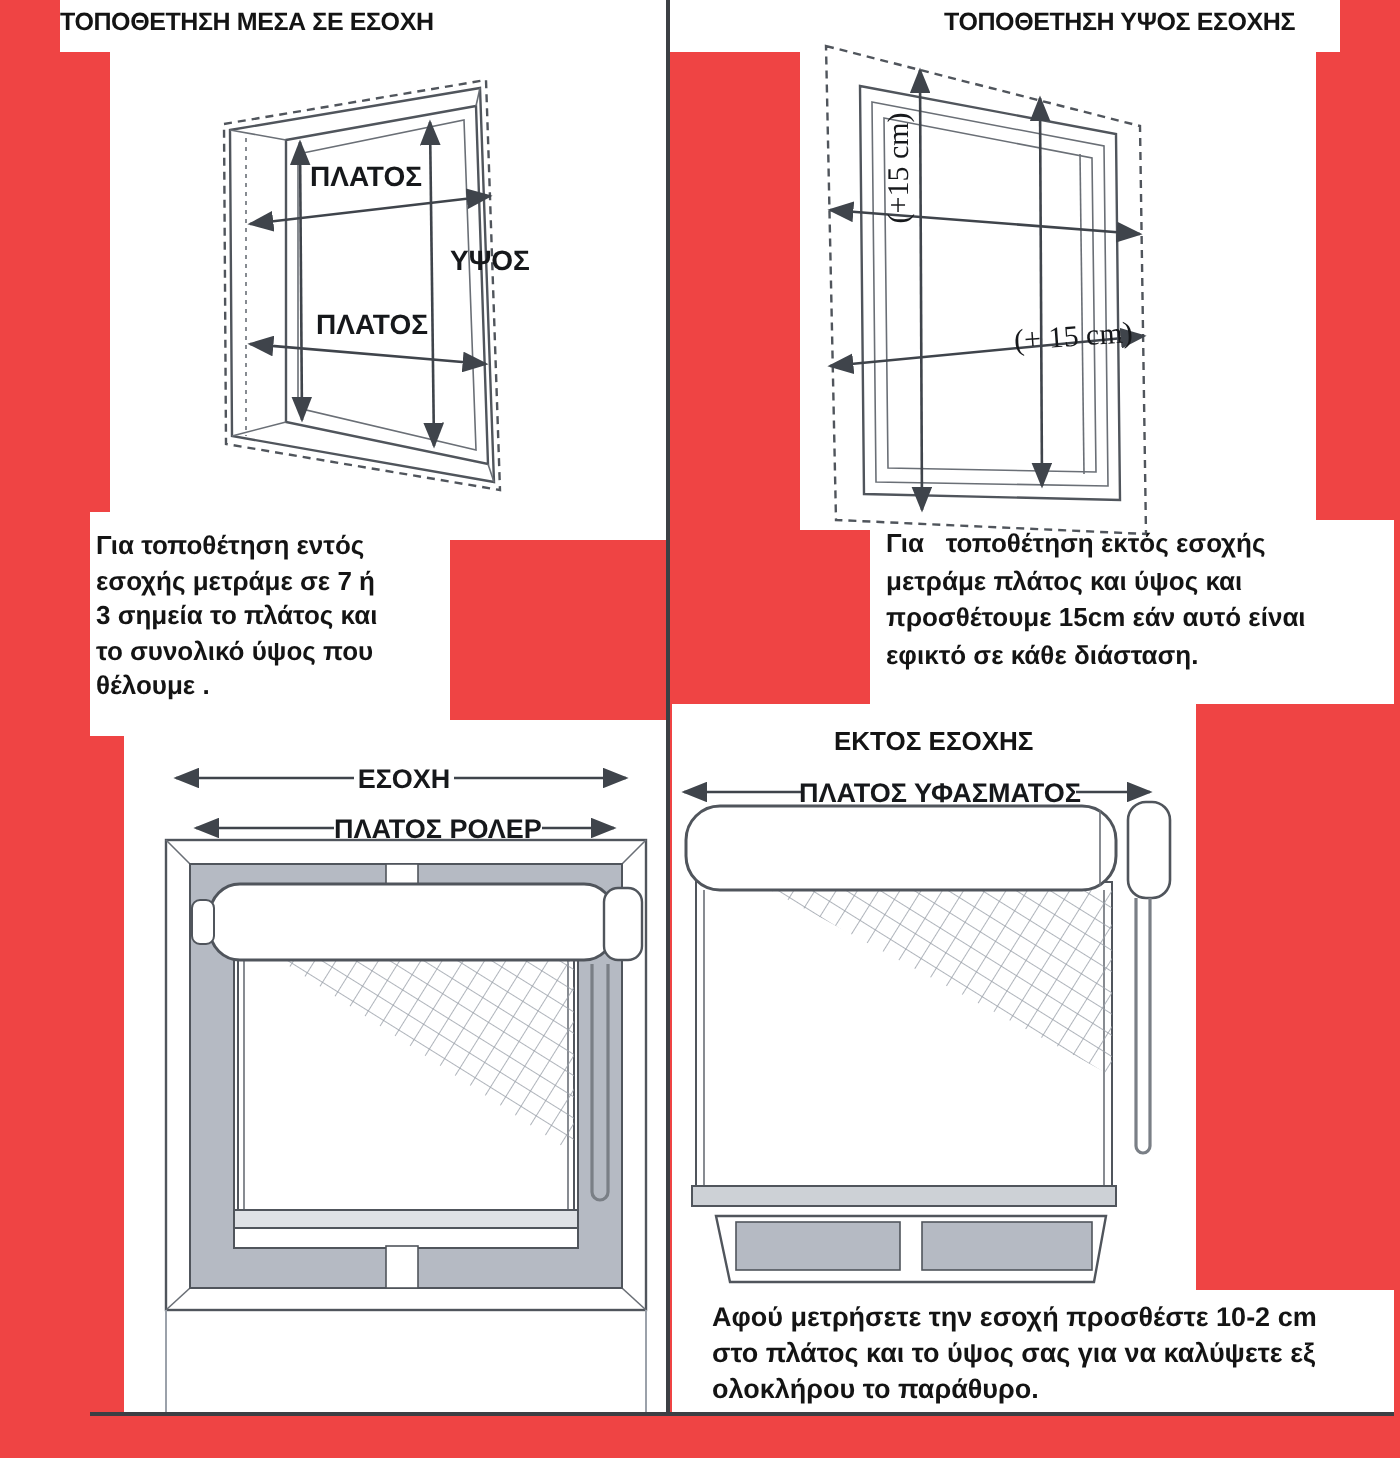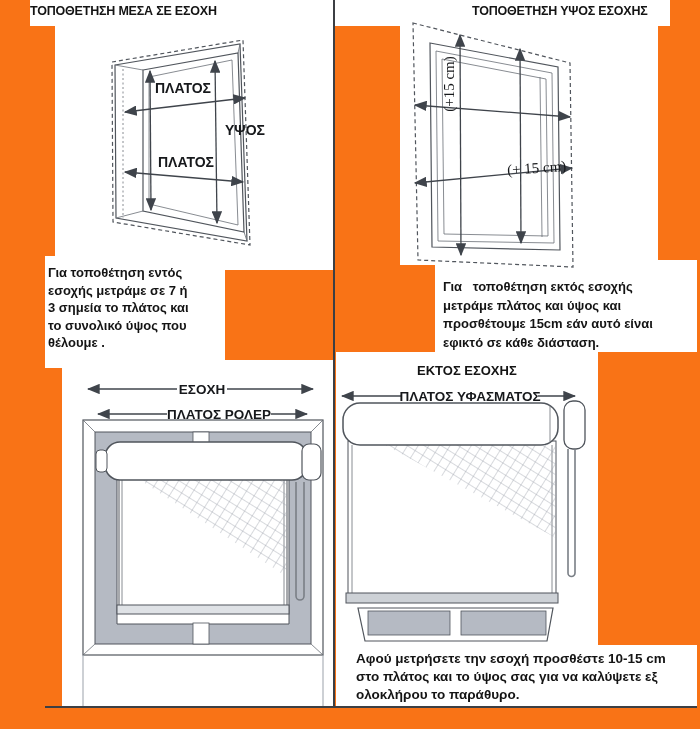--- a/index.html
+++ b/index.html
@@ -1,17 +1,17 @@
 <!DOCTYPE html>
 <html><head>
 <meta charset="utf-8">
 <style>
   html,body{margin:0;padding:0;}
   body{font-family:"Liberation Sans",sans-serif;}
-  .page{position:relative;width:700px;height:729px;background:#f97316;overflow:hidden;}
+  .page{position:relative;width:700px;height:729px;background:#ef4444;overflow:hidden;}
   .panel{position:absolute;background:#ffffff;}
   .divider-v{position:absolute;left:333px;top:0;width:2px;height:707px;background:#3c3f44;}
   .rule-b{position:absolute;left:45px;top:706px;width:652px;height:2px;background:#3c3f44;}
   .title{position:absolute;font-size:12.5px;font-weight:bold;color:#141414;letter-spacing:-0.2px;white-space:nowrap;}
   .caption{position:absolute;font-size:13px;font-weight:bold;color:#141414;white-space:pre-wrap;line-height:17.5px;}
   .caption-br{font-size:13.5px;line-height:18px;}
   .subhead{position:absolute;font-size:13px;font-weight:bold;color:#141414;white-space:nowrap;}
   svg{position:absolute;overflow:visible;}
   svg text{font-family:"Liberation Sans",sans-serif;font-weight:bold;fill:#16181b;}
   .serif-label{font-family:"Liberation Serif",serif !important;font-weight:normal !important;}
@@ -90,21 +90,21 @@
 
     <line class="arrow" x1="55" y1="20" x2="56" y2="240" marker-start="url(#ar2)" marker-end="url(#ar2)"></line>
     <line class="arrow" x1="115" y1="34" x2="116" y2="228" marker-start="url(#ar2)" marker-end="url(#ar2)"></line>
     <line class="arrow" x1="10" y1="90" x2="165" y2="102" marker-start="url(#ar2)" marker-end="url(#ar2)"></line>
     <line class="arrow" x1="10" y1="168" x2="167" y2="153" marker-start="url(#ar2)" marker-end="url(#ar2)"></line>
 
     <text class="serif-label" x="49" y="69" font-size="15" text-anchor="middle" transform="rotate(-90 49 69)">(+15 cm)</text>
     <text class="serif-label" x="132" y="158" font-size="15" text-anchor="middle" transform="rotate(-4 132 158)">(+ 15 cm)</text>
   </svg>
 
-  <div class="caption" style="left:443px;top:278px;width:252px;line-height:18.5px;">Για   τοποθέτηση εκτός εσοχής
+  <div class="caption" style="left:443px;top:263px;width:252px;line-height:18.5px;">Για   τοποθέτηση εκτός εσοχής
 μετράμε πλάτος και ύψος και
 προσθέτουμε 15cm εάν αυτό είναι
 εφικτό σε κάθε διάσταση.</div>
 
   <svg style="left:55px;top:372px;" width="280" height="336" viewBox="0 0 280 336">
     <defs>
       <marker id="ar3" viewBox="0 0 10 8" refX="9" refY="4" markerWidth="10" markerHeight="8" orient="auto-start-reverse">
         <path d="M0,0 L10,4 L0,8 Z" fill="#3f444b"></path>
       </marker>
       <pattern id="xh1" patternUnits="userSpaceOnUse" width="9" height="9" patternTransform="rotate(32)">
@@ -180,17 +180,17 @@
     <line class="lnthin" x1="210" y1="22" x2="210" y2="60"></line>
     <rect class="whitefill" x="224" y="18" width="21" height="48" rx="9" stroke="#50555c" stroke-width="1.3"></rect>
 
     <path d="M228,66 V190 A3.5,3.5 0 0 0 235,190 V66" stroke="#7a7f86" stroke-width="1.6" fill="none"></path>
 
     <polygon class="whitefill" points="18,225 213,225 207,258 25,258" stroke="#50555c" stroke-width="1.2"></polygon>
     <rect class="grayfill" x="28" y="228" width="82" height="24" stroke="#50555c" stroke-width="0.8"></rect>
     <rect class="grayfill" x="121" y="228" width="85" height="24" stroke="#50555c" stroke-width="0.8"></rect>
   </svg>
 
-  <div class="caption caption-br" style="left:356px;top:650px;width:345px;">Αφού μετρήσετε την εσοχή προσθέστε 10-15 cm
+  <div class="caption caption-br" style="left:356px;top:650px;width:345px;">Αφού μετρήσετε την εσοχή προσθέστε 10-2 cm
 στο πλάτος και το ύψος σας για να καλύψετε εξ
 ολοκλήρου το παράθυρο.</div>
 
 </div>
 
 </body></html>

